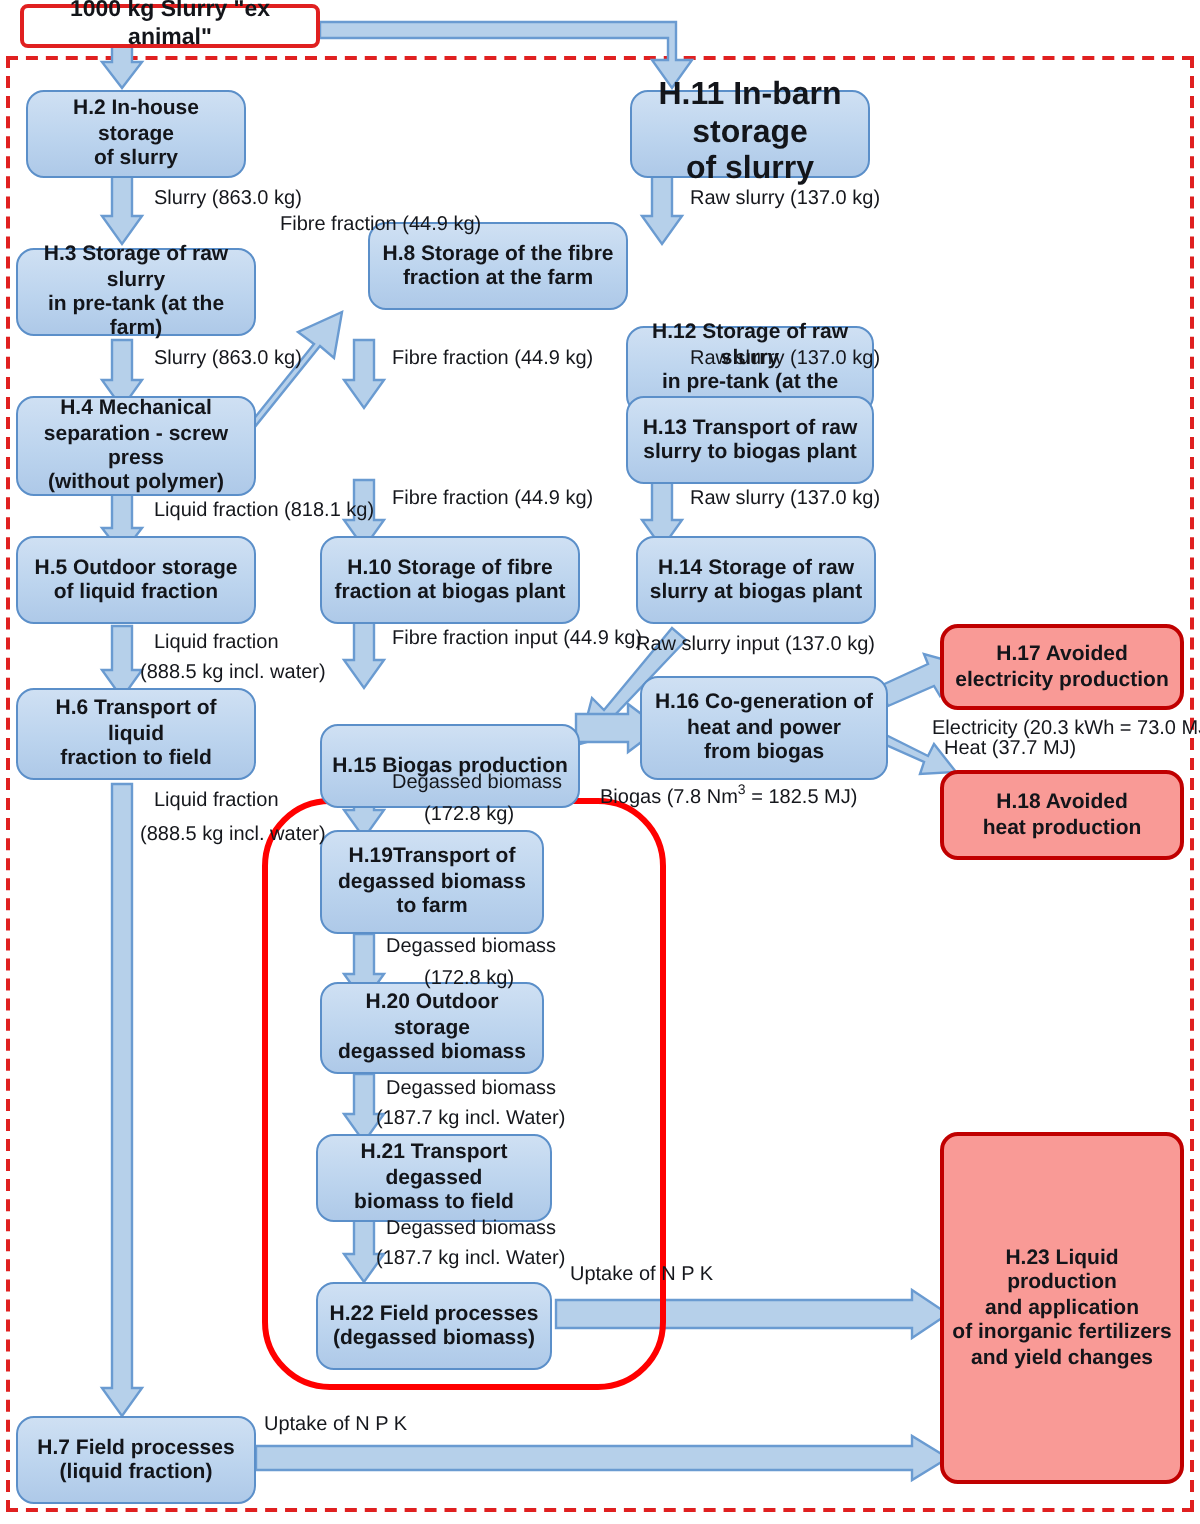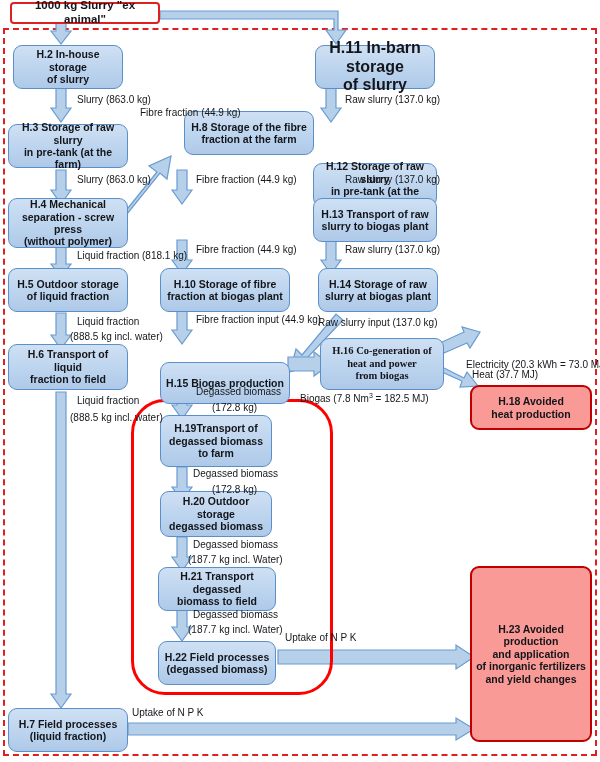--- a/index.html
+++ b/index.html
@@ -287,25 +287,29 @@
   <div class="node blue" style="left:318px;top:268px;width:120px;height:44px;font-size:10.5px;">
     <span style="white-space:pre-line;">H.14 Storage of raw
 slurry at biogas plant</span>
   </div>
 
   <div class="node blue" style="left:160px;top:362px;width:130px;height:42px;font-size:10.5px;">
     <span style="white-space:pre-line;">H.15 Biogas production</span>
   </div>
 
   <div class="node blue" style="left:320px;top:338px;width:124px;height:52px;font-size:10.5px;">
-    <span style="white-space:pre-line;font-family:Liberation Serif, serif;">H.16 Co-generation of
+    <span style="white-space:pre-line;">H.16 Co-generation of
 heat and power
 from biogas</span>
   </div>
 
+  <div class="node red" style="left:470px;top:312px;width:122px;height:43px;font-size:10.5px;">
+    <span style="white-space:pre-line;">H.17 Avoided
+electricity production</span>
+  </div>
 
   <div class="node red" style="left:470px;top:385px;width:122px;height:45px;font-size:10.5px;">
     <span style="white-space:pre-line;">H.18 Avoided
 heat production</span>
   </div>
 
   <div class="node blue" style="left:160px;top:415px;width:112px;height:52px;font-size:10.5px;">
     <span style="white-space:pre-line;">H.19Transport of
 degassed biomass
 to farm</span>
@@ -320,21 +324,21 @@
     <span style="white-space:pre-line;">H.21 Transport degassed
 biomass to field</span>
   </div>
 
   <div class="node blue" style="left:158px;top:641px;width:118px;height:44px;font-size:10.5px;">
     <span style="white-space:pre-line;">H.22 Field processes
 (degassed biomass)</span>
   </div>
 
   <div class="node red" style="left:470px;top:566px;width:122px;height:176px;font-size:10.5px;">
-    <span style="white-space:pre-line;">H.23 Avoided
+    <span style="white-space:pre-line;">H.23 Liquid
 production
 and application
 of inorganic fertilizers
 and yield changes</span>
   </div>
 
   <div class="lbl" style="left:77px;top:94px;font-size:10px;">Slurry (863.0 kg)</div>
 
   <div class="lbl" style="left:77px;top:174px;font-size:10px;">Slurry (863.0 kg)</div>
 

